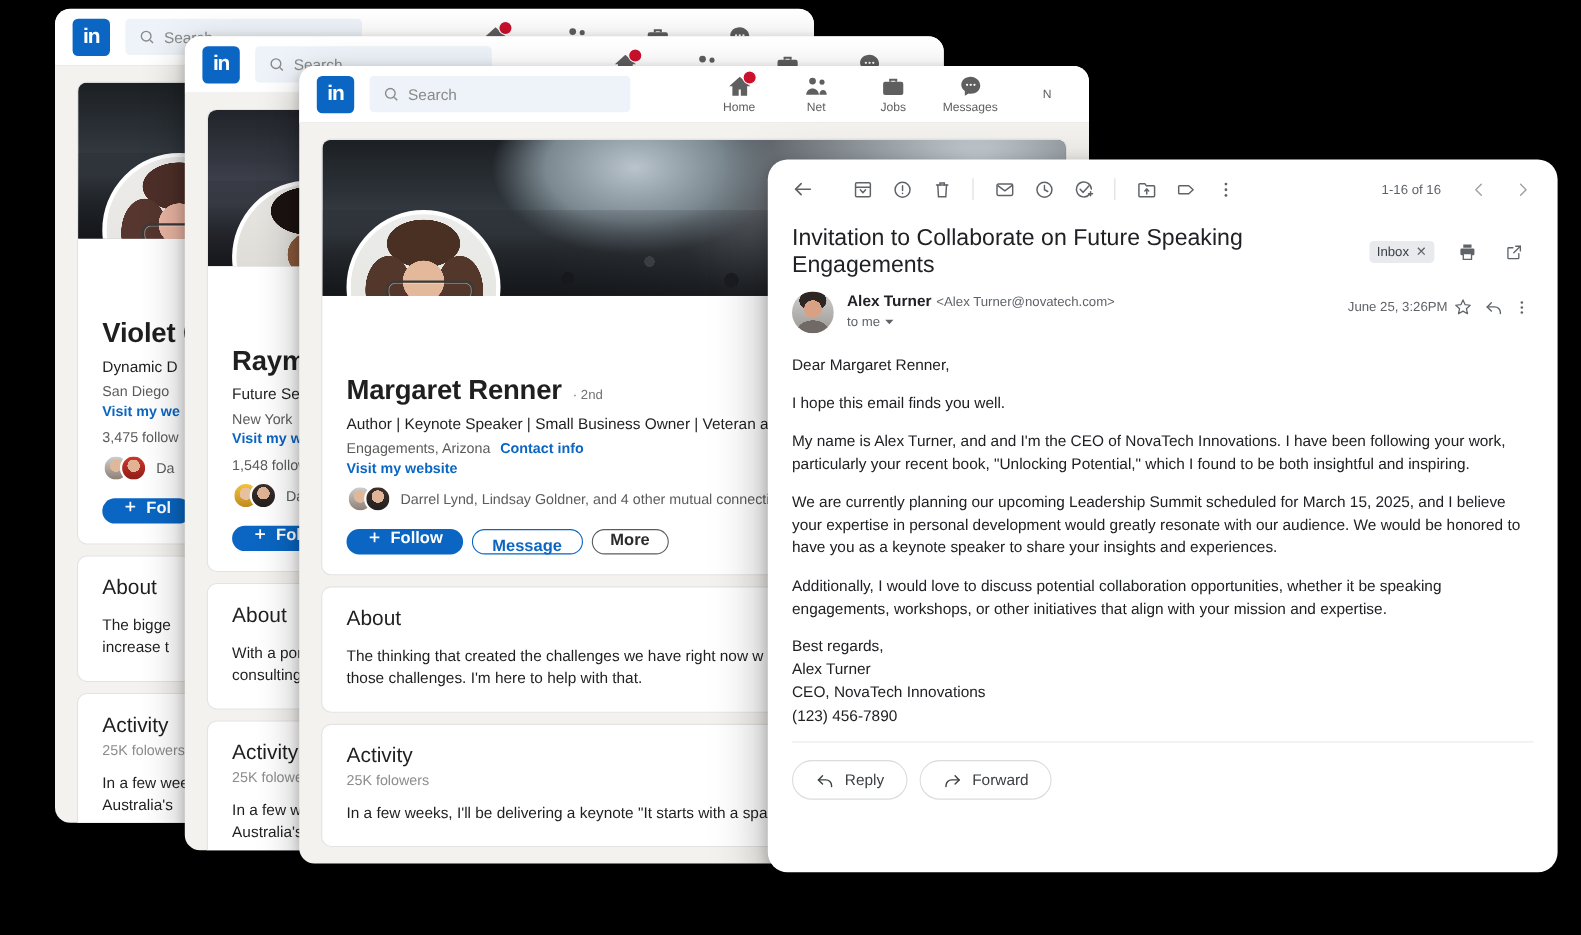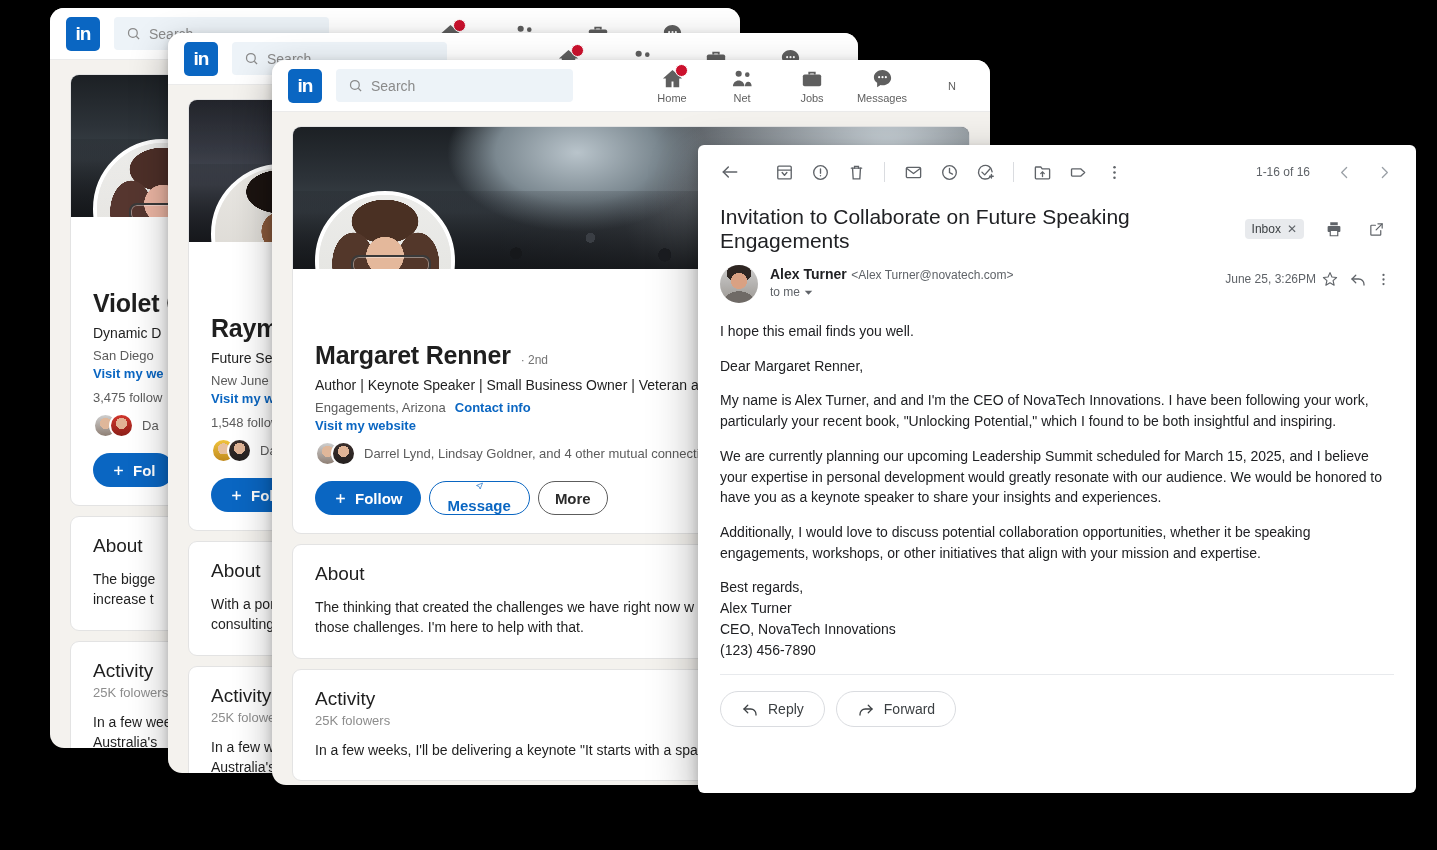--- a/index.html
+++ b/index.html
@@ -111,35 +111,35 @@
   .mini {
     width: 25px; height: 25px; border-radius: 50%; border: 2px solid #fff;
     overflow:hidden; position: relative;
   }
   .mini + .mini { margin-left: -9px; }
   .m1 { background: radial-gradient(circle 8px at 50% 40%, #dfb79a 0 70%, transparent 71%), linear-gradient(180deg,#cfcfcf,#8e7f74); }
   .m2 { background: radial-gradient(circle 8px at 50% 40%, #e0b496 0 70%, transparent 71%), linear-gradient(180deg,#3b2f2c,#24201f); }
 
   .btn-row { margin-top: 15px; display: flex; gap: 8px; align-items: center; }
   .btn {
-    height: 34px; border-radius: 17px; display: inline-flex; align-items: center;
+    height: 23px; border-radius: 17px; display: inline-flex; align-items: flex-start;
     justify-content: center; gap: 7px; font-size: 15px; font-weight: 600; padding: 0 18px;
   }
   .btn-follow { background: #0a66c2; color: #fff; }
   .btn-msg { border: 1.6px solid #0a66c2; color: #0a66c2; background: #fff; flex-direction: column; }
   .btn-more { border: 1.4px solid #5c5c5c; color: #2b2b2b; background: #fff; padding: 0 16px; }
 
   .sec { padding: 18px 22px 20px 22px; }
   .sec h3 { font-size: 19px; font-weight: 400; color: #1f1f1f; }
   .sec .sub { font-size: 13px; color: #8d8d8d; margin-top: 3px; }
   .sec p { font-size: 14px; color: #1f1f1f; margin-top: 12px; line-height: 1.45; white-space: nowrap; }
 
   
   .gmail {
-    position: absolute; background: #fff; border-radius: 6px; overflow: hidden;
+    position: absolute; background: #fff; border-radius: 18px; overflow: hidden;
     box-shadow: 0 18px 48px rgba(0,0,0,.34), 0 4px 12px rgba(0,0,0,.18);
   }
   .g-toolbar { height: 54px; display: flex; align-items: center; padding: 0 14px; gap: 0; }
   .g-ico {
     width: 36px; height: 36px; border-radius: 50%; display: flex;
     align-items: center; justify-content: center; color: #5f6368;
   }
   .g-sep { width: 1px; height: 20px; background: #dadce0; margin: 0 10px; }
   .g-pager { margin-left: auto; display: flex; align-items: center; gap: 4px; }
   .g-count { font-size: 12px; color: #5f6368; margin-right: 12px; }
@@ -331,21 +331,21 @@
                 linear-gradient(180deg,#e9e7e3,#d8d5cf);"></div>
             </div>
           </div>
         </div>
         <div class="prof-info">
           <div class="prof-name-row">
             <div class="prof-name">Raymond C</div>
           </div>
           <div class="headline">Future Security I</div>
           <div class="loc-row">
-            <span>New June</span>
+            <span>New York</span>
             <span class="lnk">Contact info</span>
           </div>
           <div class="lnk website">Visit my website</div>
           <div class="followers">1,548 followers</div>
           <div class="mutuals">
             <span class="mini-stack">
               <span class="mini" style="background:radial-gradient(circle 8px at 50% 42%,#e7c09f 0 70%,transparent 71%),linear-gradient(180deg,#f0c33c,#c18a1e)"></span>
               <span class="mini m2"></span>
             </span>
             <span>Darrel Ly</span>
@@ -620,22 +620,22 @@
           <svg width="17" height="17" viewBox="0 0 24 24" fill="#5f6368">
               <circle cx="12" cy="5.5" r="1.6"></circle>
               <circle cx="12" cy="12" r="1.6"></circle>
               <circle cx="12" cy="18.5" r="1.6"></circle>
             </svg>
         </div>
       </div>
     </div>
 
     <div class="g-body">
+      <p>Dear Margaret Renner,</p>
       <p>I hope this email finds you well.</p>
-      <p>Dear Margaret Renner,</p>
       <p>My name is Alex Turner, and and I'm the CEO of NovaTech Innovations. I have been following your work, particularly your recent book, "Unlocking Potential," which I found to be both insightful and inspiring.</p>
       <p>We are currently planning our upcoming Leadership Summit scheduled for March 15, 2025, and I believe your expertise in personal development would greatly resonate with our audience. We would be honored to have you as a keynote speaker to share your insights and experiences.</p>
       <p>Additionally, I would love to discuss potential collaboration opportunities, whether it be speaking engagements, workshops, or other initiatives that align with your mission and expertise.</p>
       <p class="sig">
         <span>Best regards,</span><br>
         <span>Alex Turner</span><br>
         <span>CEO, NovaTech Innovations</span><br>
         <span>(123) 456-7890</span>
       </p>
     </div>

